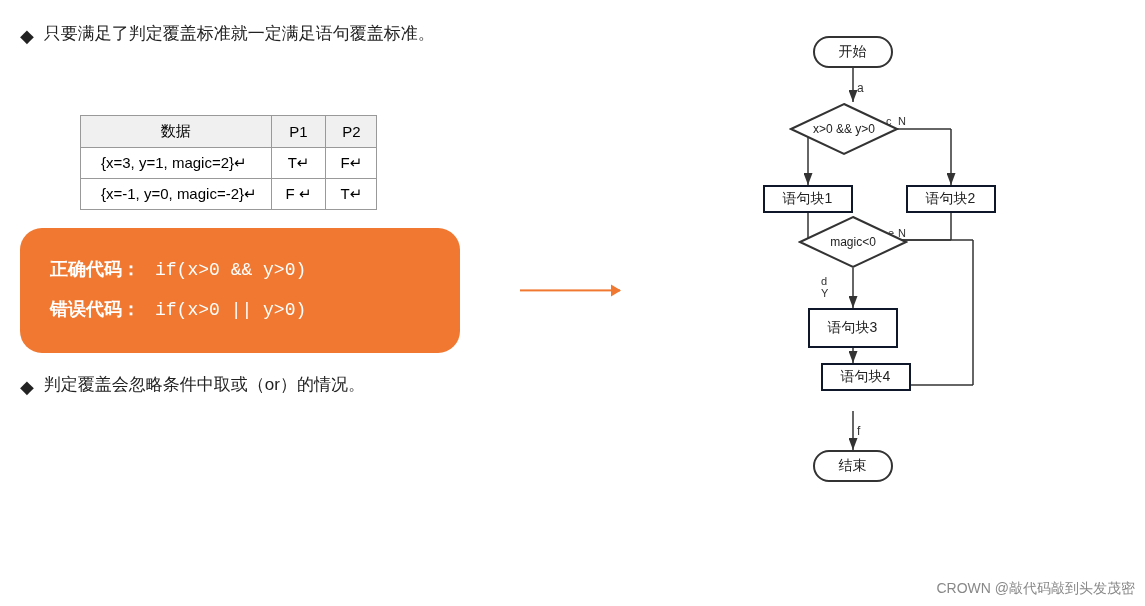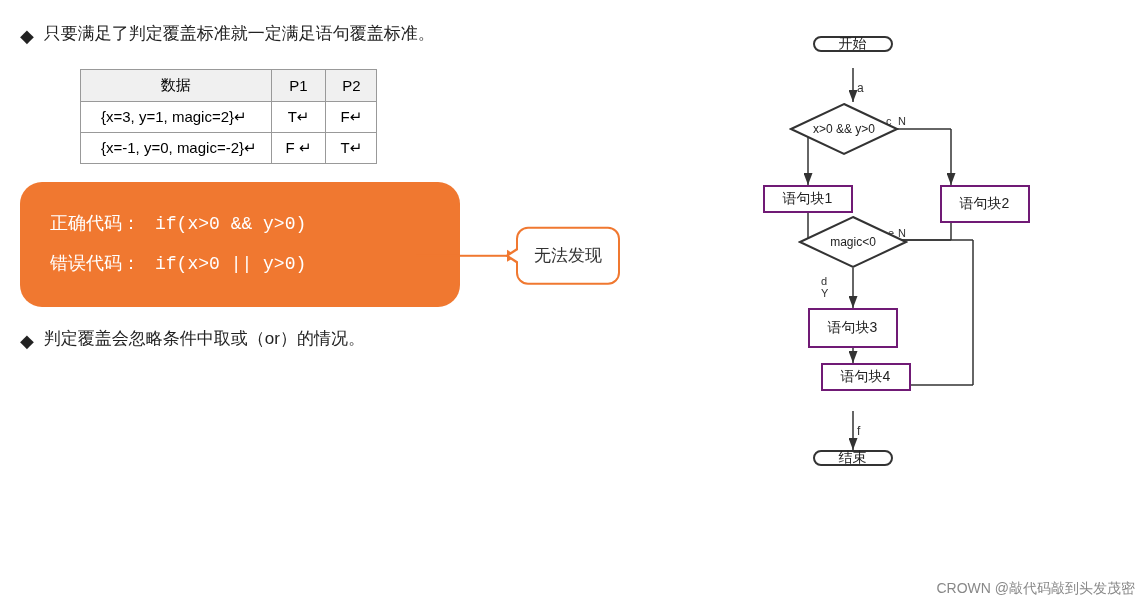--- a/index.html
+++ b/index.html
@@ -48,20 +48,21 @@
       font-size: 18px;
       margin-top: 2px;
       flex-shrink: 0;
     }
 
     
     .data-table {
       border-collapse: collapse;
       margin-left: 30px;
       font-size: 15px;
+      margin-top: 46px;
     }
     .data-table th, .data-table td {
       border: 1px solid #999;
       padding: 6px 14px;
       text-align: center;
     }
     .data-table th {
       background: #f0f0f0;
       font-weight: normal;
     }
@@ -75,21 +76,21 @@
       background: #F07830;
       border-radius: 22px;
       padding: 22px 30px;
       color: white;
       font-size: 18px;
       line-height: 2.2;
       position: relative;
       width: 440px;
     }
     .code-box .label {
-      font-weight: normal;
+      font-weight: bold;
     }
     .code-box .code-text {
       font-family: "Courier New", monospace;
     }
 
     
     .callout-wrapper {
       position: absolute;
       right: -160px;
       top: 50%;
@@ -159,29 +160,29 @@
       display: flex;
       align-items: center;
       justify-content: center;
       font-size: 14px;
       color: #222;
     }
 
     
     .fc-terminal {
       width: 80px;
-      height: 16px;
+      height: 32px;
       border: 2px solid #333;
       border-radius: 16px;
       background: white;
     }
 
     
     .fc-rect {
-      border: 2px solid #701a75;
+      border: 2px solid #0f172a;
       background: white;
       display: flex;
       align-items: center;
       justify-content: center;
     }
 
     
     .flowchart-svg {
       position: absolute;
       top: 0; left: 0;
@@ -240,23 +241,20 @@
           <span class="label">正确代码：</span>
           &nbsp;&nbsp;<span class="code-text">if(x&gt;0 &amp;&amp; y&gt;0)</span>
         </div>
         <div>
           <span class="label">错误代码：</span>
           &nbsp;&nbsp;<span class="code-text">if(x&gt;0 || y&gt;0)</span>
         </div>
 
         <div class="callout-wrapper">
           <div class="arrow-line"></div>
-          <div class="callout-bubble">
-            <span>无法发现</span>
-          </div>
         </div>
       </div>
     </div>
 
     <div class="bullet-item">
       <span class="bullet-diamond">◆</span>
       <span>判定覆盖会忽略条件中取或（or）的情况。</span>
     </div>
   </div>
 
@@ -314,21 +312,21 @@
         <svg width="110" height="55" style="position:absolute; top:0; left:0;">
           <polygon points="55,2 108,27 55,52 2,27" fill="white" stroke="#333" stroke-width="2"></polygon>
           <text x="55" y="31" text-anchor="middle" font-size="12" fill="#222">x&gt;0 &amp;&amp; y&gt;0</text>
         </svg>
       </div>
 
       <div class="fc-shape fc-rect" style="left:30px; top:155px; width:90px; height:28px;">
         <span>语句块1</span>
       </div>
 
-      <div class="fc-shape fc-rect" style="left:173px; top:155px; width:90px; height:38px;margin-left:34px;">
+      <div class="fc-shape fc-rect" style="left:173px; top:155px; width:90px; height:28px;">
         <span>语句块2</span>
       </div>
 
       <div style="position:absolute; left:65px; top:185px; width:110px; height:55px;">
         <svg width="110" height="55" style="position:absolute; top:0; left:0;">
           <polygon points="55,2 108,27 55,52 2,27" fill="white" stroke="#333" stroke-width="2"></polygon>
           <text x="55" y="31" text-anchor="middle" font-size="12" fill="#222">magic&lt;0</text>
         </svg>
       </div>
 

